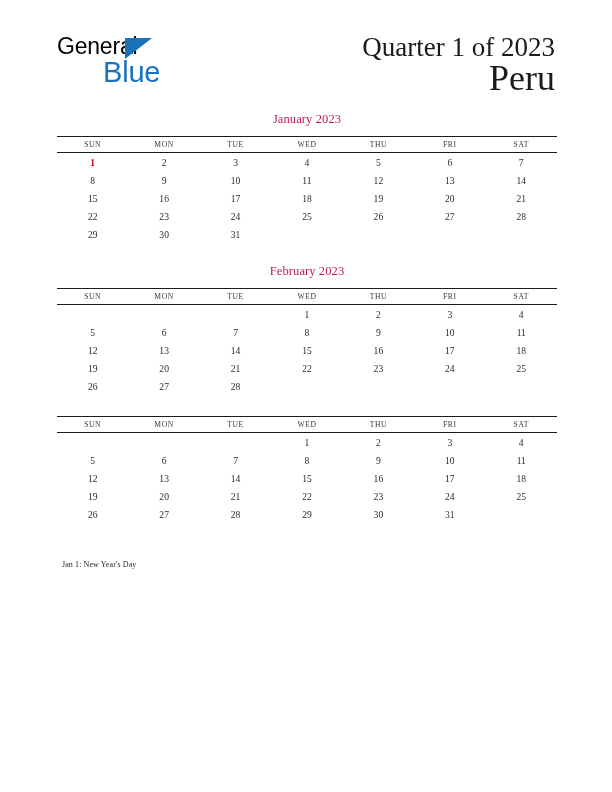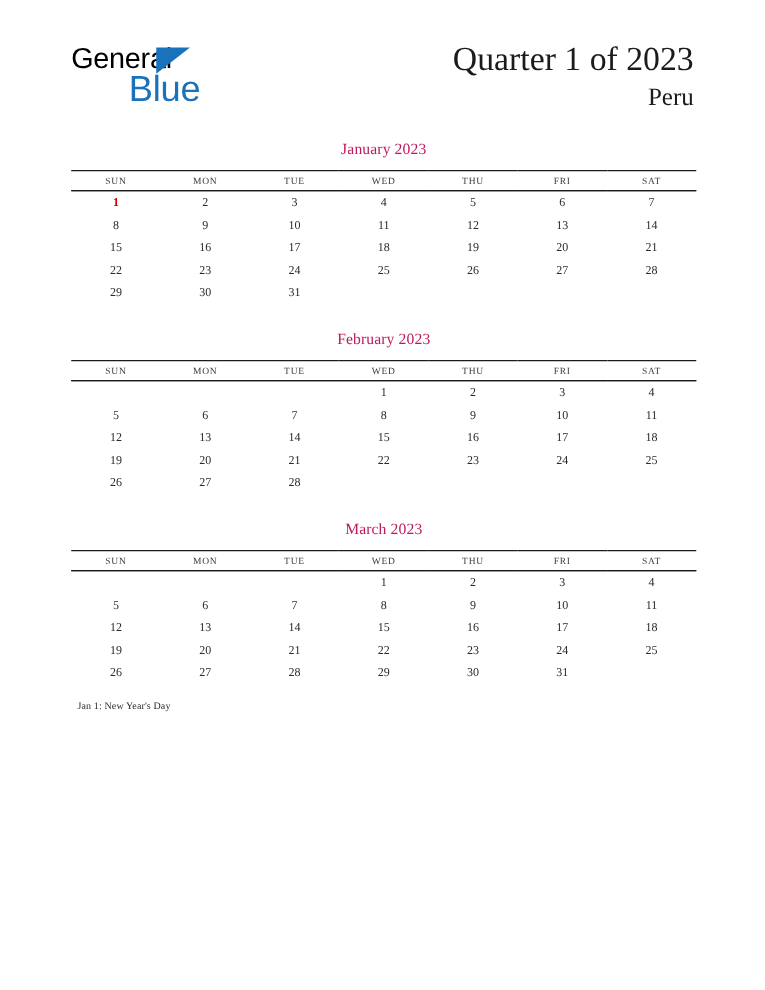--- a/index.html
+++ b/index.html
@@ -77,21 +77,21 @@
   }
   .title-main {
     font-family: "Liberation Serif", serif;
     font-size: 27px;
     color: #1b1b1b;
     line-height: 31px;
     white-space: nowrap;
   }
   .title-sub {
     font-family: "Liberation Serif", serif;
-    font-size: 20px;
+    font-size: 36px;
     color: #1b1b1b;
     line-height: 31px;
     white-space: nowrap;
   }
 
   
   .months {
     position: absolute;
     left: 57px;
     top: 112px;
@@ -305,21 +305,20 @@
               <td class="">28</td>
               <td class="empty"></td>
               <td class="empty"></td>
               <td class="empty"></td>
               <td class="empty"></td>
             </tr>
           </tbody>
         </table>
       </div>
       <div class="month-block">
-        <div class="month-title">March 2023</div>
         <table class="cal">
           <thead>
             <tr>
               <th>SUN</th>
               <th>MON</th>
               <th>TUE</th>
               <th>WED</th>
               <th>THU</th>
               <th>FRI</th>
               <th>SAT</th>

